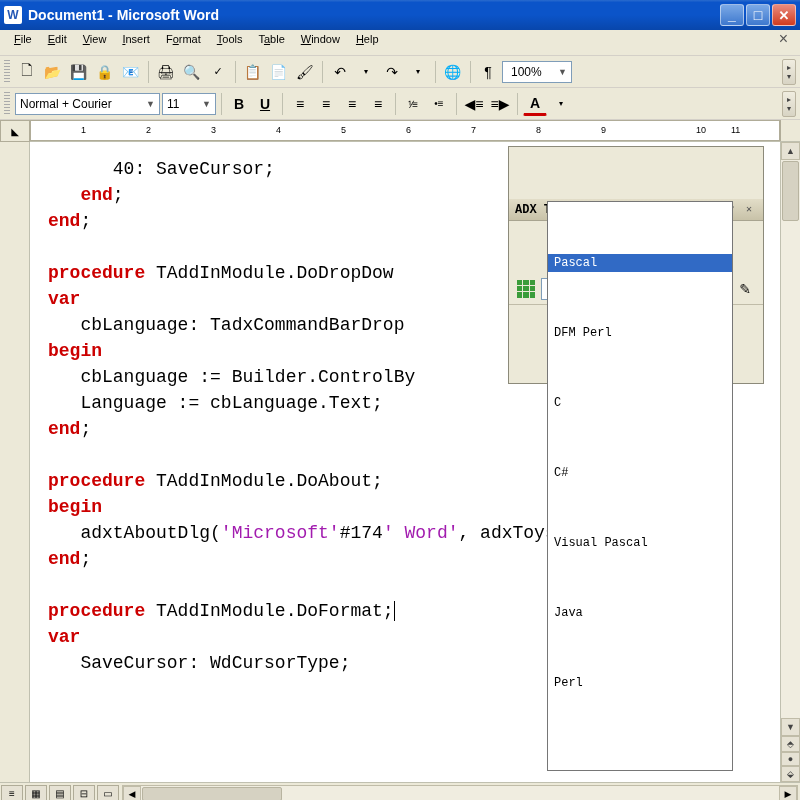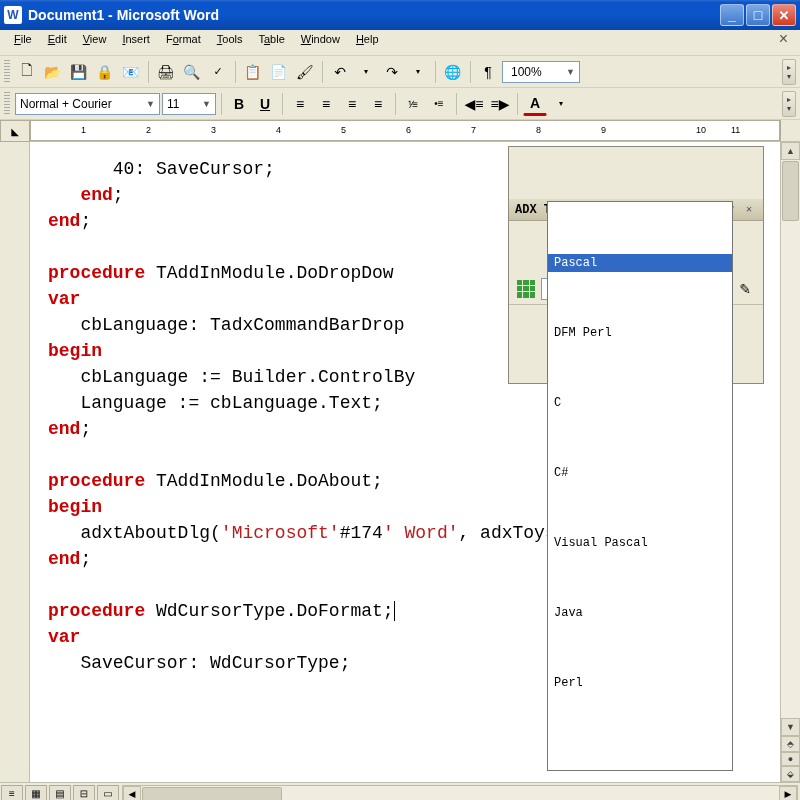--- a/index.html
+++ b/index.html
@@ -29,21 +29,21 @@
 .ruler-row { height: 22px; display: flex; background: #ece9d8; border-bottom: 1px solid #c0c0b0; }
 .ruler-corner { width: 30px; height: 22px; border: 1px solid #b0ac98; background: #ece9d8; display: flex; align-items: center; justify-content: center; font-size: 10px; }
 .ruler { flex: 1; background: white; border: 1px solid #b0ac98; position: relative; font-size: 9px; }
 .ruler-num { position: absolute; top: 4px; }
 .ruler-vsb { width: 20px; background: #ece9d8; border-left: 1px solid #b0ac98; }
 
 .doc-area { position: relative; height: 640px; background: white; overflow: hidden; display: flex; }
 .doc-left { width: 30px; background: #ece9d8; border-right: 1px solid #c0c0b0; }
 .doc-content { flex: 1; padding: 14px 0 0 18px; font-family: "Courier New", monospace; font-size: 18px; line-height: 26px; white-space: pre; color: black; position: relative; }
 .kw { color: #cc0000; font-weight: bold; }
-.str { color: #b91c1c; }
+.str { color: #a21caf; }
 .cursor-bar { display: inline-block; width: 1px; height: 20px; background: black; vertical-align: middle; }
 .doc-right { width: 20px; background: #ece9d8; border-left: 1px solid #c0c0b0; display: flex; flex-direction: column; }
 .sb-arrow { height: 18px; background: #e6e2d4; border: 1px solid #c0bca8; display: flex; align-items: center; justify-content: center; font-size: 9px; color: #444; cursor: pointer; }
 .sb-track { flex: 1; background: #f0ede0; }
 .sb-thumb { background: #d6d2c2; border: 1px solid #b8b4a0; height: 60px; margin: 1px; border-radius: 2px; }
 
 .view-bar { height: 22px; background: #ece9d8; border-top: 1px solid #c0c0b0; display: flex; align-items: center; }
 .view-btn { width: 22px; height: 18px; border: 1px solid #b0ac98; background: #e6e2d4; display: flex; align-items: center; justify-content: center; font-size: 10px; cursor: pointer; margin: 0 1px; }
 .hsb { flex: 1; height: 18px; background: #f0ede0; border: 1px solid #c0bca8; margin: 0 2px; display: flex; }
 .hsb-arrow { width: 18px; background: #e6e2d4; border: 1px solid #c0bca8; display: flex; align-items: center; justify-content: center; font-size: 9px; cursor: pointer; }
@@ -107,21 +107,21 @@
   <div class="tbtn ico">🖌</div>
   <div class="sep"></div>
   <div class="tbtn ico">↶</div>
   <div class="tbtn" style="font-size:8px;width:12px;">▾</div>
   <div class="tbtn ico">↷</div>
   <div class="tbtn" style="font-size:8px;width:12px;">▾</div>
   <div class="sep"></div>
   <div class="tbtn ico">🌐</div>
   <div class="sep"></div>
   <div class="tbtn">¶</div>
-  <div class="combo" style="width:78px;padding-left:8px;">
+  <div class="combo" style="width:70px;padding-left:8px;">
     <span>100%</span>
     <span class="arr">▼</span>
   </div>
   <div class="more-arrow">▸<br>▾</div>
 </div>
 
 <div class="toolbar">
   <div class="grip"></div>
   <div class="combo" style="width:145px;">
     <span>Normal + Courier</span>
@@ -181,21 +181,21 @@
 <span class="kw">begin</span>
 <span>   cbLanguage := Builder.ControlBy</span>                <span>sDropdo</span>
 <span>   Language := cbLanguage.Text;</span>
 <span class="kw">end</span><span>;</span>
 
 <span class="kw">procedure</span><span> TAddInModule.DoAbout;</span>
 <span class="kw">begin</span>
 <span>   adxtAboutDlg(</span><span class="str">'Microsoft'</span><span>#174</span><span class="str">' Word'</span><span>, adxToysVe</span>
 <span class="kw">end</span><span>;</span>
 
-<span class="kw">procedure</span><span> WdCursorType.DoFormat;</span><span class="cursor-bar"></span>
+<span class="kw">procedure</span><span> TAddInModule.DoFormat;</span><span class="cursor-bar"></span>
 <span class="kw">var</span>
 <span>   SaveCursor: WdCursorType;</span>
 
     <div class="adx-panel">
       <div class="adx-title">
         <span class="txt">ADX Toys 2</span>
         <span class="tbn">▼</span>
         <span class="tbn">✕</span>
       </div>
       <div class="adx-tools">

